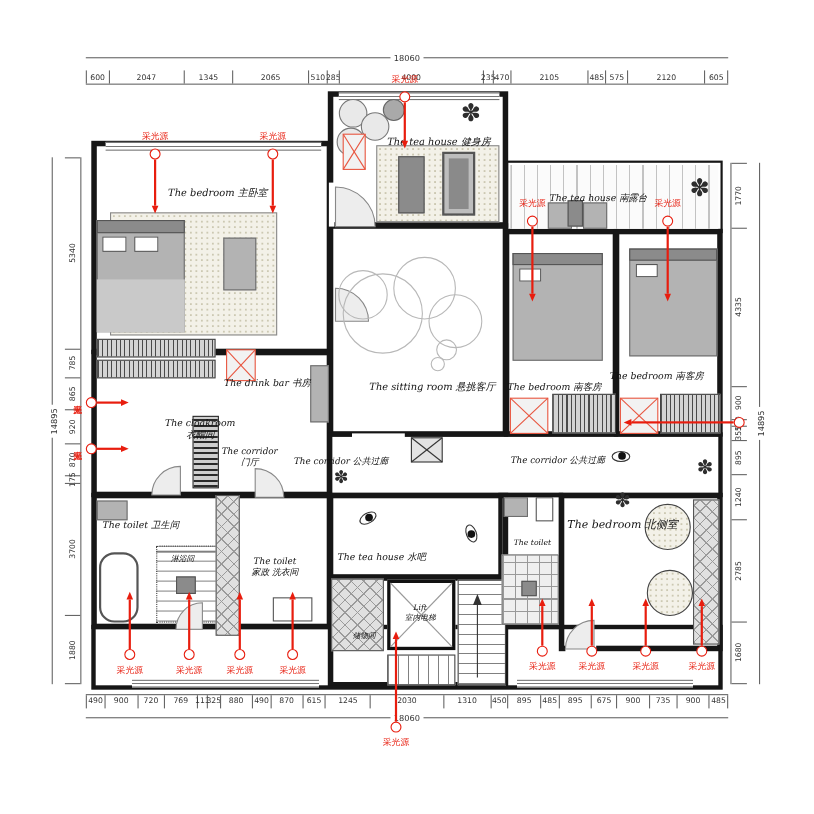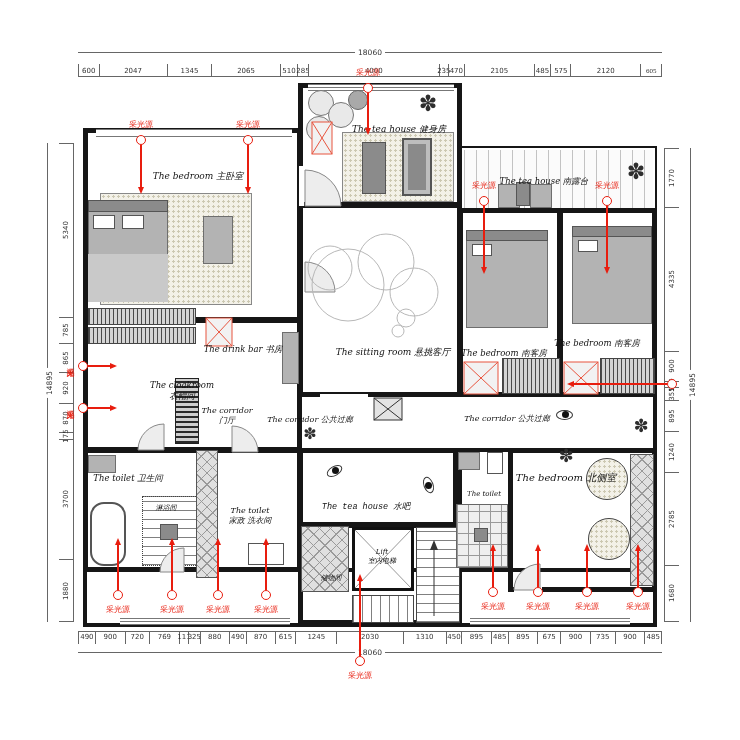--- a/index.html
+++ b/index.html
@@ -240,21 +240,21 @@
       </div>
       <div class="dcell-h" style="flex-grow: 485;">
         <span class="dnum-h">485</span>
       </div>
       <div class="dcell-h" style="flex-grow: 575;">
         <span class="dnum-h">575</span>
       </div>
       <div class="dcell-h" style="flex-grow: 2120;">
         <span class="dnum-h">2120</span>
       </div>
-      <div class="dcell-h last" style="flex-grow: 605; font-family: Liberation Serif, serif;">
+      <div class="dcell-h last" style="flex-grow: 605;">
         <span class="dnum-h">605</span>
       </div>
     </div>
 
   <div class="dseg-h botline" id="dim-bottom" style="left:78px;top:631px;width:584px;height:13px">
       <div class="dcell-h" style="flex-grow: 490;">
         <span class="dnum-h">490</span>
       </div>
       <div class="dcell-h" style="flex-grow: 900;">
         <span class="dnum-h">900</span>
@@ -396,21 +396,21 @@
       <div class="room-label" style="left: 182px; top: 391px; font-size: 8.5px;">The cloakroom
 衣帽间</div>
       <div class="room-label" style="left: 227px; top: 416px; font-size: 8px;">The corridor
 门厅</div>
       <div class="room-label" style="left: 310px; top: 420px; font-size: 8px;">The corridor 公共过廊</div>
       <div class="room-label" style="left: 507px; top: 419px; font-size: 8px;">The corridor 公共过廊</div>
       <div class="room-label" style="left: 128px; top: 478px; font-size: 8.5px;">The toilet 卫生间</div>
       <div class="room-label" style="left: 166px; top: 508px; font-size: 7px;">淋浴间</div>
       <div class="room-label" style="left: 250px; top: 516px; font-size: 8px;">The toilet
 家政 洗衣间</div>
-      <div class="room-label" style="left: 366px; top: 507px; font-size: 8.5px; font-family: Liberation Mono, monospace;">The tea house 水吧</div>
+      <div class="room-label" style="left: 347px; top: 507px; font-size: 8.5px;">The tea house 水吧</div>
       <div class="room-label" style="left: 382px; top: 557px; font-size: 7px;">Lift
 室内电梯</div>
       <div class="room-label" style="left: 331px; top: 578px; font-size: 7px;">储物间</div>
       <div class="room-label" style="left: 484px; top: 494px; font-size: 7px;">The toilet</div>
       <div class="room-label" style="left: 566px; top: 478px; font-size: 10px;">The bedroom 北侧室</div>
     </div>
   <div id="lights-layer">
       <div class="light-circle" style="left: 368px; top: 88px;"></div>
       <div class="light-line" style="left: 367.3px; top: 93px; width: 1.4px; height: 35px;"></div>
       <div class="light-tip" style="left: 364.5px; top: 128px; border-left: 3.5px solid transparent; border-right: 3.5px solid transparent; border-top: 7px solid rgb(232, 29, 14);"></div>

